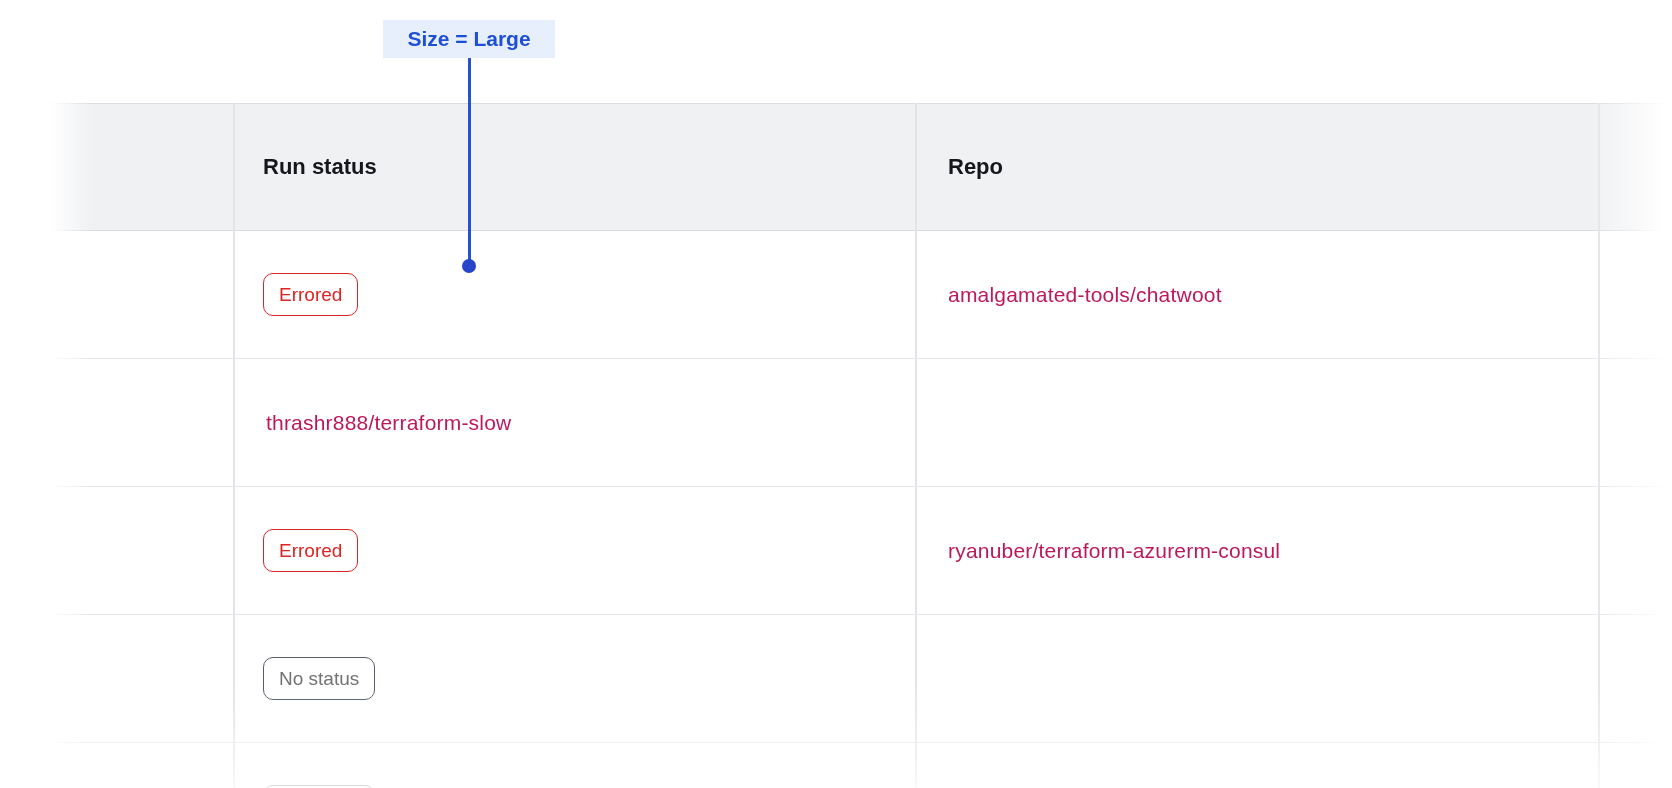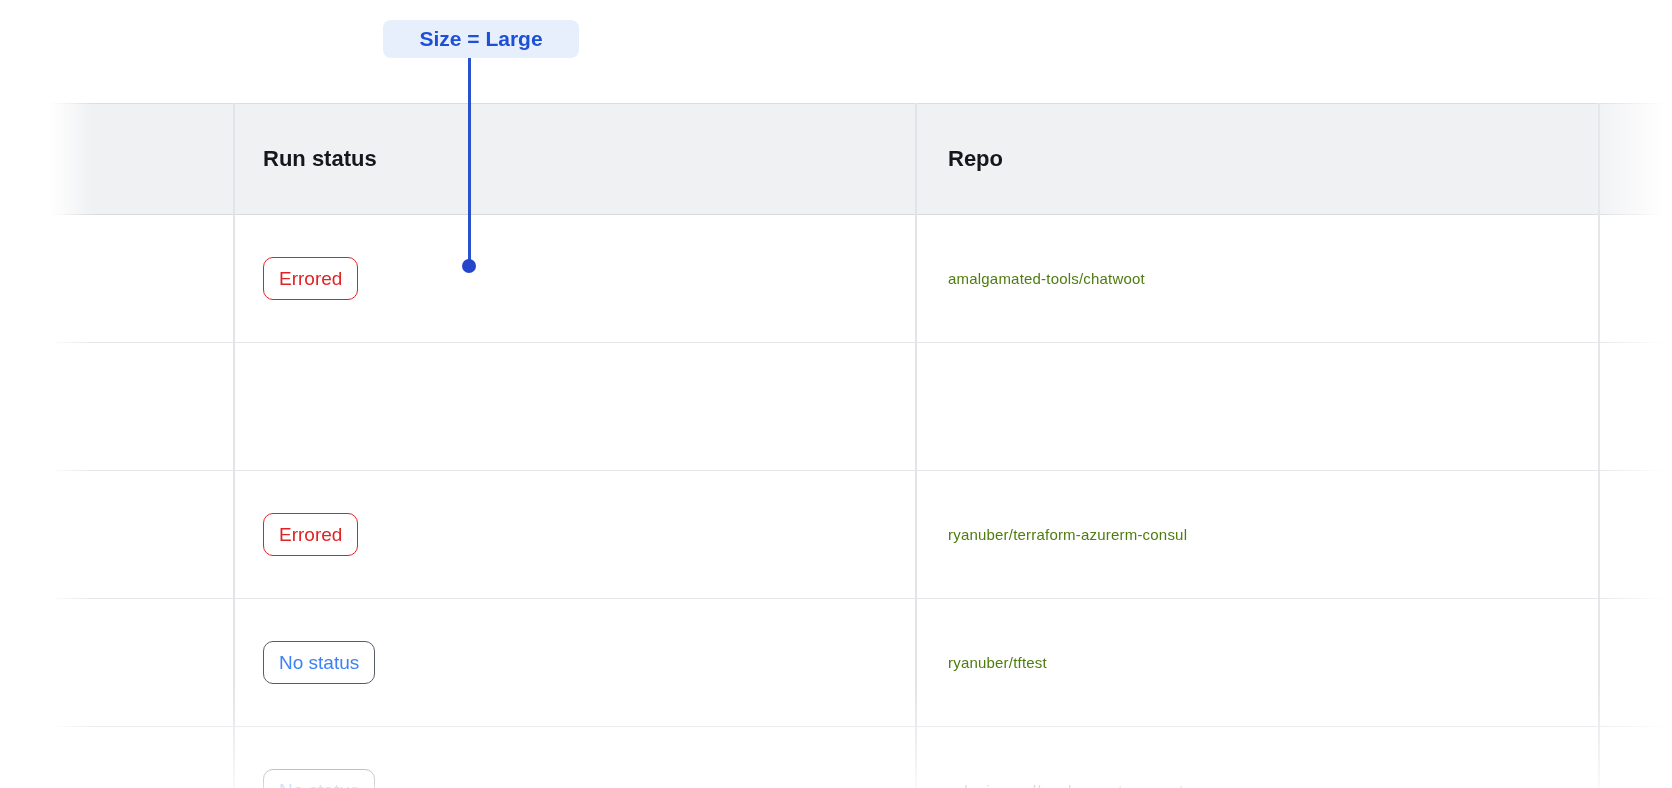--- a/index.html
+++ b/index.html
@@ -11,21 +11,21 @@
     overflow: hidden;
   }
 
   
   .table-wrap {
     position: absolute;
     left: 45px; top: 103px; right: 0; bottom: 0;
   }
   .header-row {
     position: relative;
-    height: 112px;
+    height: 128px;
     background: #f0f1f3;
     border-top: 1px solid #dcdde2;
     border-bottom: 1px solid #dadbe0;
     display: flex;
     align-items: center;
     font-size: 22px;
     font-weight: 700;
     color: #15171d;
   }
   .row {
@@ -44,40 +44,40 @@
     position: absolute;
     top: 0; bottom: 0;
     width: 1.5px;
     background: #e3e4e8;
   }
   .v-div-1 { left: 188px; }
   .v-div-2 { left: 870px; }
   .v-div-3 { left: 1553px; }
 
   .repo-name {
-    font-size: 15px;
-    color: #4d7c0f;
+    font-size: 21px;
+    color: #be185d;
     letter-spacing: 0.2px;
     white-space: nowrap;
   }
 
   .badge {
     display: inline-block;
     padding: 10px 15px;
     border-radius: 10px;
     border: 1.5px solid;
     font-size: 19px;
     font-weight: 500;
     line-height: 1.15;
     background: #ffffff;
     white-space: nowrap;
   }
   .badge--errored        { color: #df2323; border-color: #df2323; }
   .badge--policy-checked { color: #c05a0e; border-color: #c05a0e; }
-  .badge--no-status      { color: #3b82f6; border-color: #565d69; }
+  .badge--no-status      { color: #737373; border-color: #565d69; }
 
   
   .fade-left {
     position: absolute; left: 45px; top: 103px; bottom: 0; width: 48px;
     background: linear-gradient(to right, #ffffff 10%, rgba(255,255,255,0));
     pointer-events: none; z-index: 5;
   }
   .fade-right {
     position: absolute; right: 0; top: 103px; bottom: 0; width: 80px;
     background: linear-gradient(to right, rgba(255,255,255,0), #ffffff 92%);
@@ -89,24 +89,24 @@
       rgba(255,255,255,0) 0%,
       rgba(255,255,255,0.30) 45%,
       rgba(255,255,255,0.78) 100%);
     pointer-events: none; z-index: 6;
   }
 
   
   .anno-chip {
     position: absolute;
     left: 383px; top: 20px;
-    width: 196px; height: 38px;
+    width: 172px; height: 38px;
     display: flex; align-items: center; justify-content: center;
     background: #e8effc;
-    border-radius: 8px;
+    border-radius: 0;
     color: #1d4fd7;
     font-size: 21px;
     font-weight: 600;
     z-index: 10;
     white-space: nowrap;
   }
   .anno-line {
     position: absolute;
     left: 468px; top: 58px;
     width: 2.5px; height: 203px;
@@ -142,39 +142,39 @@
     <div class="cell-c2">
       <span class="badge badge--errored">Errored</span>
     </div>
     <div class="cell-c3">
       <span class="repo-name">amalgamated-tools/chatwoot</span>
     </div>
   </div>
 
   <div class="row">
     <div class="cell-c1"></div>
+    <div class="cell-c3">
+      <span class="repo-name">thrashr888/terraform-slow</span>
+    </div>
   </div>
 
   <div class="row">
     <div class="cell-c1"></div>
     <div class="cell-c2">
       <span class="badge badge--errored">Errored</span>
     </div>
     <div class="cell-c3">
       <span class="repo-name">ryanuber/terraform-azurerm-consul</span>
     </div>
   </div>
 
   <div class="row">
     <div class="cell-c1"></div>
     <div class="cell-c2">
       <span class="badge badge--no-status">No status</span>
-    </div>
-    <div class="cell-c3">
-      <span class="repo-name">ryanuber/tftest</span>
     </div>
   </div>
 
   <div class="row">
     <div class="cell-c1"></div>
     <div class="cell-c2">
       <span class="badge badge--no-status">No status</span>
     </div>
     <div class="cell-c3">
       <span class="repo-name">ashrajagopal/random_pet_generator</span>

